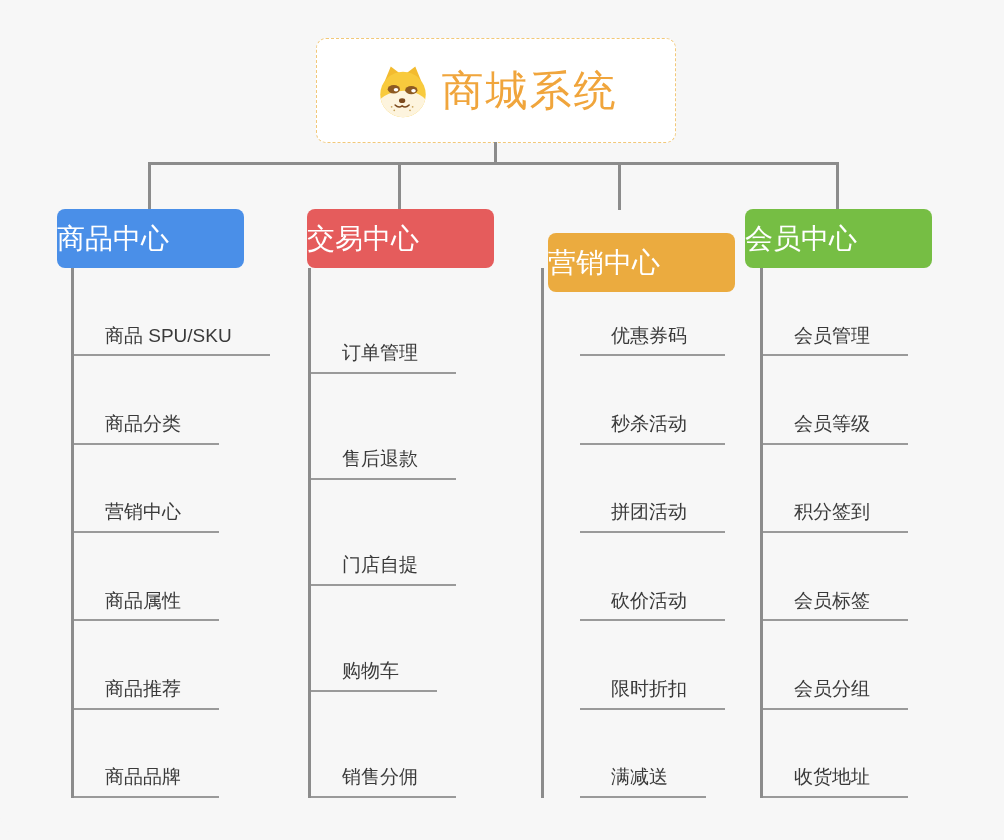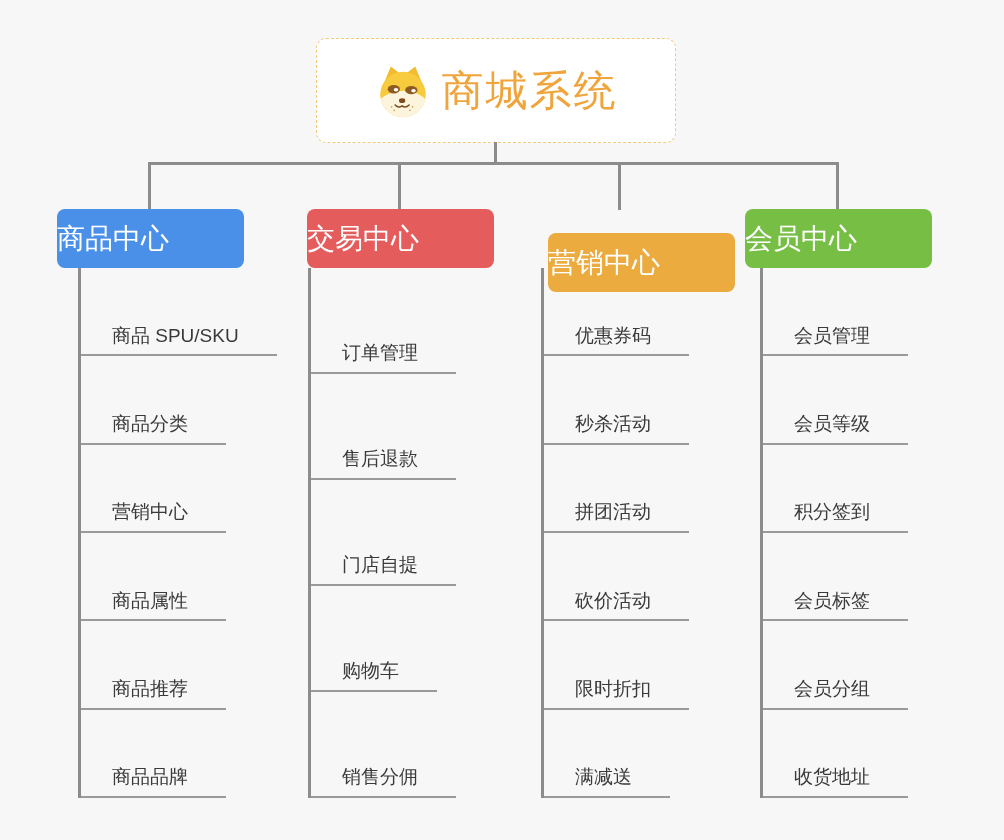--- a/index.html
+++ b/index.html
@@ -55,21 +55,21 @@
   .bx2{left:548px;background:#ebab3f;margin-top:24px;}
   .bx3{left:745px;background:#76be44;}
 
   
   .col{
     position:absolute;top:268px;height:530px;
     border-left:3px solid #8c8c8c;
     display:flex;flex-direction:column;
     box-sizing:content-box;
   }
-  .col0{left:78px;text-align:right;} .col1{left:308px;justify-content:center;} .col2{left:541px;} .col3{left:760px;}
+  .col0{left:71px;text-align:right;} .col1{left:308px;justify-content:center;} .col2{left:541px;padding-left:36px;} .col3{left:760px;}
   .item{
     flex:1 1 0;
     display:flex;align-items:flex-end;
   }
   .item-label{
     display:inline-block;
     font-size:19px;color:#3a3a3a;
     line-height:1.25;
     padding:0 38px 7px 31px;
     border-bottom:2px solid #9a9a9a;

